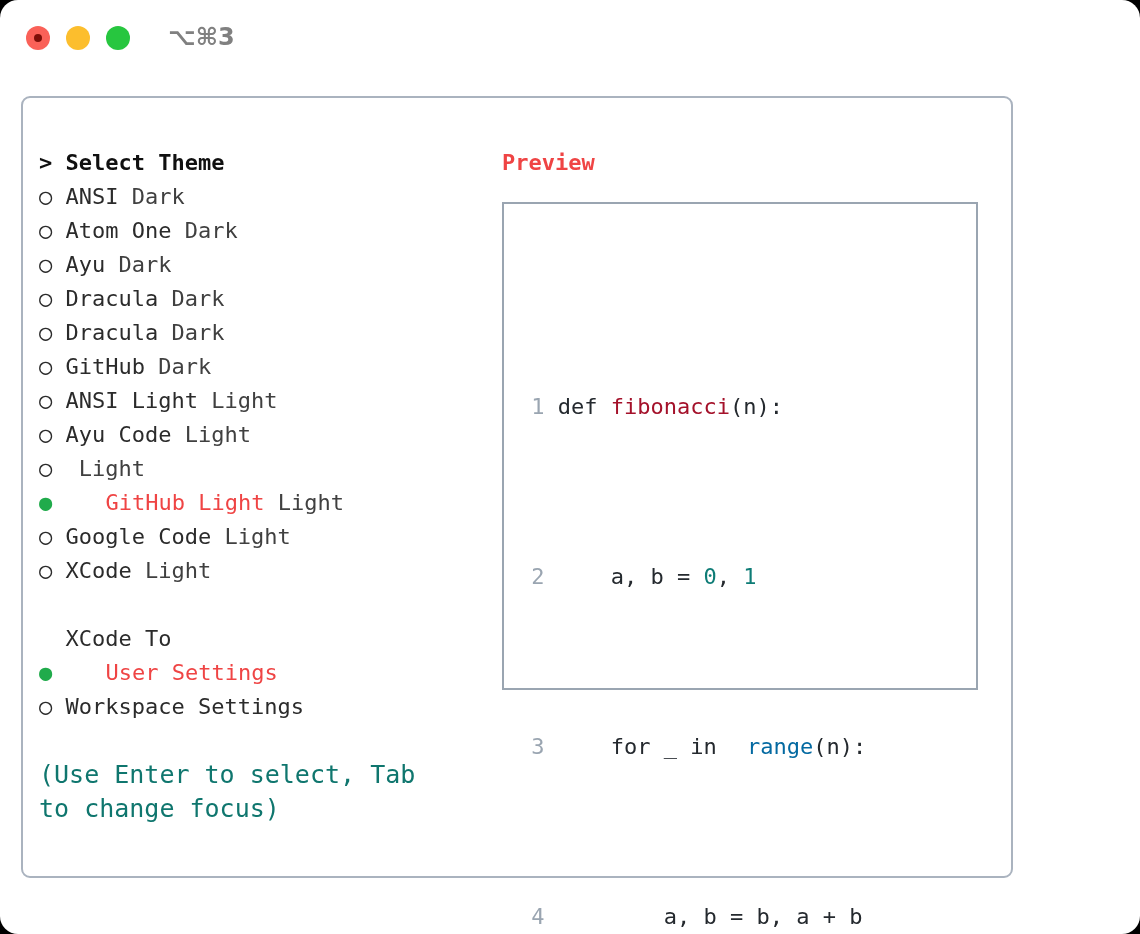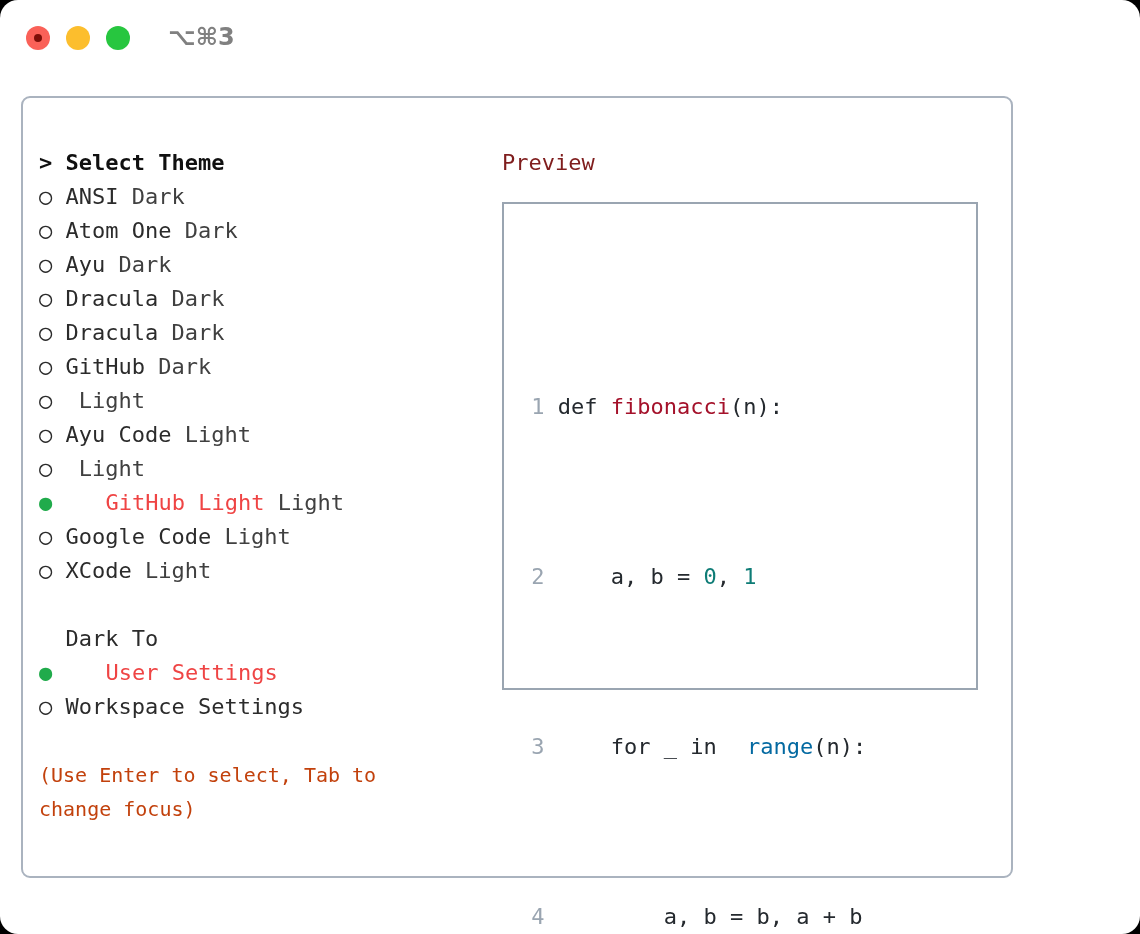--- a/index.html
+++ b/index.html
@@ -135,42 +135,42 @@
     color: #2b2b2b;
     font-family: "DejaVu Sans Mono", "Liberation Mono", monospace;
     font-size: 22px;
     line-height: 34px;
     white-space: pre;
   }
 
   .spacer-line { height: 34px; }
 
   .hint {
-    color: #c2410c;
-    font-family: "DejaVu Sans Mono", "Liberation Mono", monospace;
-    font-size: 20px;
+    color: #0f766e;
+    font-family: "DejaVu Sans Mono", "Liberation Mono", monospace;
+    font-size: 25px;
     line-height: 34px;
     width: 420px;
     white-space: normal;
     word-spacing: 0px;
   }
 
   
   .right-col {
     position: absolute;
     left: 479px;
     top: 48px;
     width: 490px;
   }
   .preview-title {
     font-family: "DejaVu Sans Mono", "Liberation Mono", monospace;
     font-size: 22px;
     line-height: 34px;
-    font-weight: 400;
-    color: #7f1d1d;
+    font-weight: 700;
+    color: #ef4444;
     white-space: pre;
   }
   .preview-box {
     margin-top: 22px;
     width: 476px;
     height: 488px;
     box-sizing: border-box;
     border: 2px solid #9aa5b1;
     background: #ffffff;
     position: relative;
@@ -238,46 +238,46 @@
 
         <div class="row">
           <span class="marker off">○ </span><span class="label-name">Dracula</span><span class="label-variant"> </span><span class="label-variant">Dark</span>
         </div>
 
         <div class="row">
           <span class="marker off">○ </span><span class="label-name">GitHub</span><span class="label-variant"> </span><span class="label-variant">Dark</span>
         </div>
 
         <div class="row">
+          <span class="marker off">○ </span><span class="label-name">ANSI Light</span><span class="label-variant"> </span><span class="label-variant">Light</span>
+        </div>
+
+        <div class="row">
+          <span class="marker off">○ </span><span class="label-name">Ayu Code</span><span class="label-variant"> </span><span class="label-variant">Light</span>
+        </div>
+
+        <div class="row">
           <span class="marker off">○ </span><span class="label-variant"> </span><span class="label-variant">Light</span>
         </div>
 
         <div class="row">
-          <span class="marker off">○ </span><span class="label-name">Ayu Code</span><span class="label-variant"> </span><span class="label-variant">Light</span>
-        </div>
-
-        <div class="row">
-          <span class="marker off">○ </span><span class="label-variant"> </span><span class="label-variant">Light</span>
-        </div>
-
-        <div class="row">
           <span class="marker on">● </span><span class="label-name sel">GitHub Light</span><span class="label-variant"> </span><span class="label-variant">Light</span>
         </div>
 
         <div class="row">
           <span class="marker off">○ </span><span class="label-name">Google Code</span><span class="label-variant"> </span><span class="label-variant">Light</span>
         </div>
 
         <div class="row">
           <span class="marker off">○ </span><span class="label-name">XCode</span><span class="label-variant"> </span><span class="label-variant">Light</span>
         </div>
 
         <div class="spacer-line"></div>
 
-        <div class="applyto-head">  Dark To</div>
+        <div class="applyto-head">  XCode To</div>
 
         <div class="row">
           <span class="marker on">● </span><span class="label-name sel">User Settings</span>
         </div>
 
         <div class="row">
           <span class="marker off">○ </span><span class="label-name">Workspace Settings</span>
         </div>
 
         <div class="spacer-line"></div>

